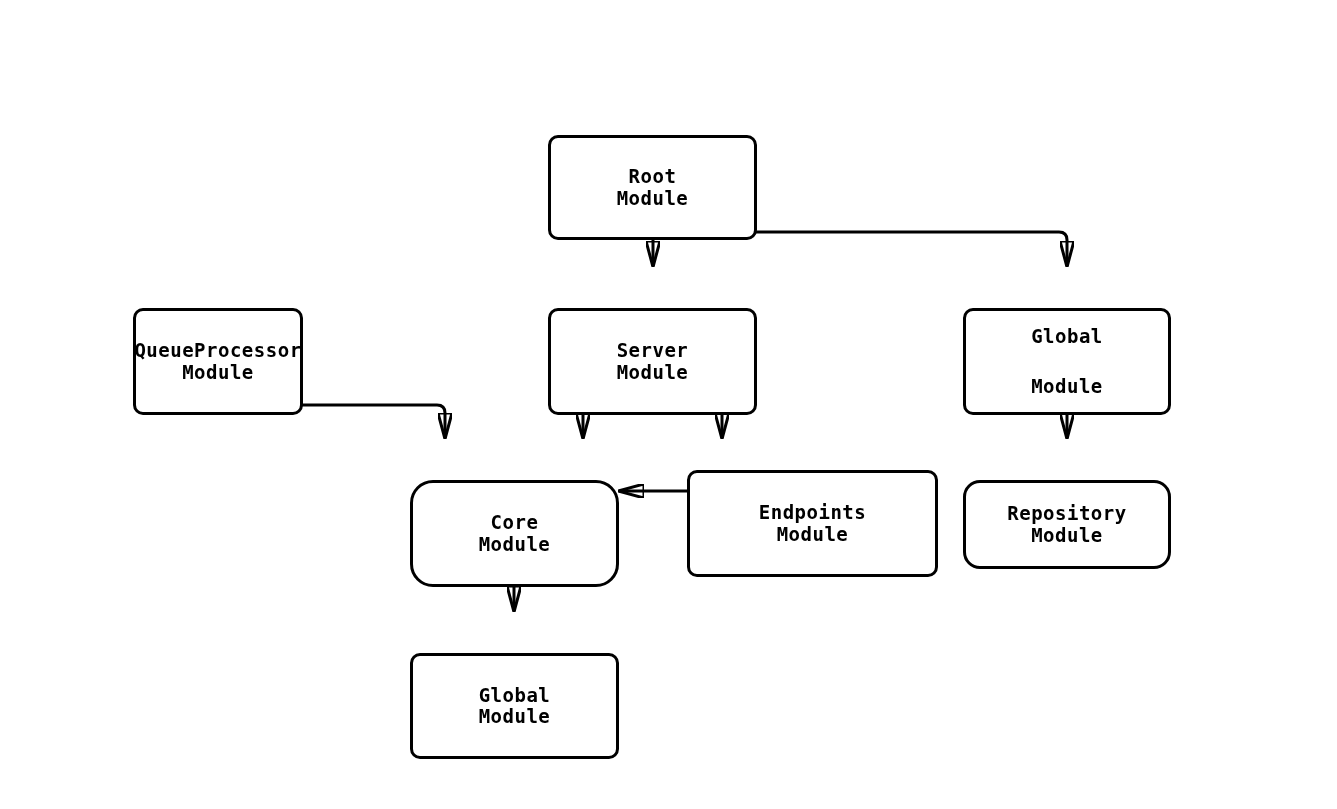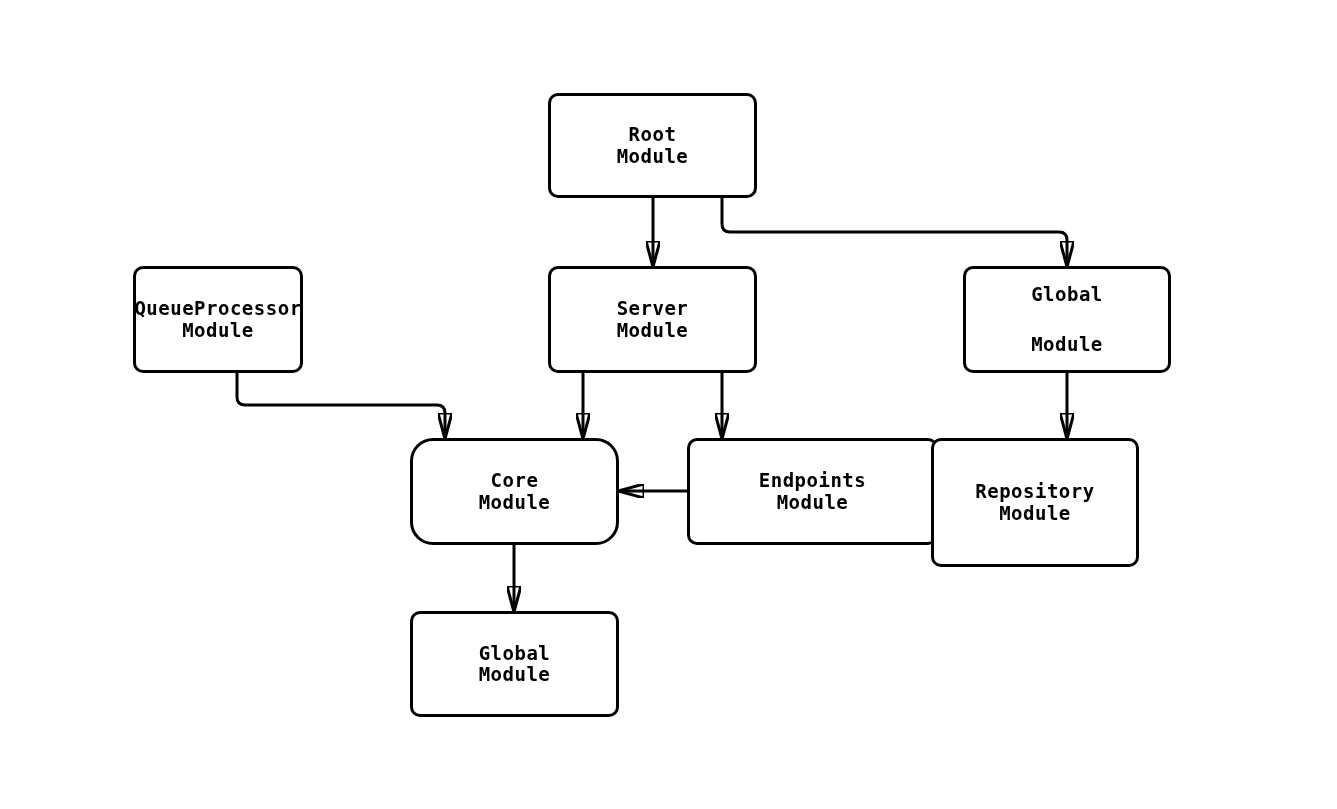--- a/index.html
+++ b/index.html
@@ -36,20 +36,21 @@
     display: flex;
     flex-direction: column;
     align-items: center;
     justify-content: center;
     text-align: center;
     font-weight: bold;
     font-size: 19px;
     line-height: 21.5px;
     color: #000000;
     letter-spacing: 0.5px;
+    margin-top: 42px;
   }
   .node span {
     display: block;
     white-space: pre;
   }
 </style>
 </head>
 <body>
 
 <div id="canvas">
@@ -89,26 +90,26 @@
   <div class="node" style="left:963px; top:266px; width:208px; height:107px;gap:28px;">
     <span>Global</span>
     <span>Module</span>
   </div>
 
   <div class="node" style="left:410px; top:438px; width:209px; height:107px;border-radius:23px;">
     <span>Core</span>
     <span>Module</span>
   </div>
 
-  <div class="node" style="left:687px; top:438px; width:251px; height:107px;">
+  <div class="node" style="left:687px; top:428px; width:251px; height:107px;">
     <span>Endpoints</span>
     <span>Module</span>
   </div>
 
-  <div class="node" style="left:931px; top:438px; width:208px; height:129px;">
+  <div class="node" style="left:963px; top:438px; width:208px; height:89px;border-radius:17px;">
     <span>Repository</span>
     <span>Module</span>
   </div>
 
   <div class="node" style="left:410px; top:611px; width:209px; height:106px;">
     <span>Global</span>
     <span>Module</span>
   </div>
 
 </div>

